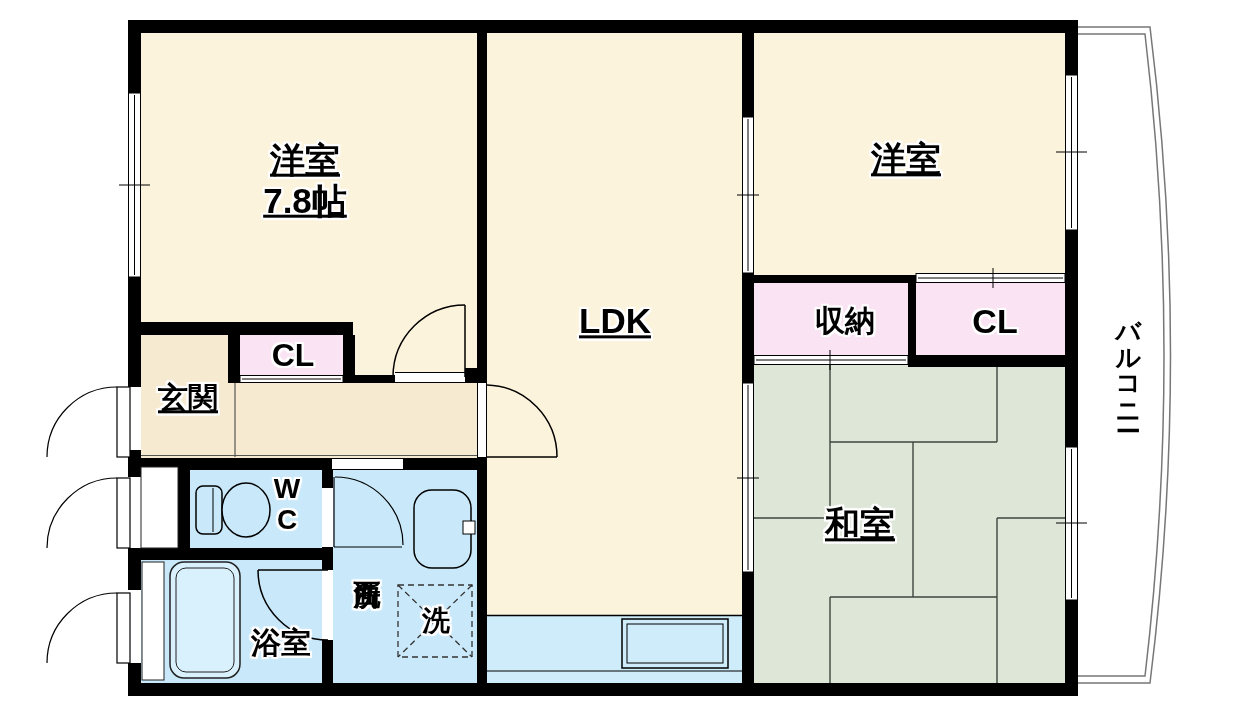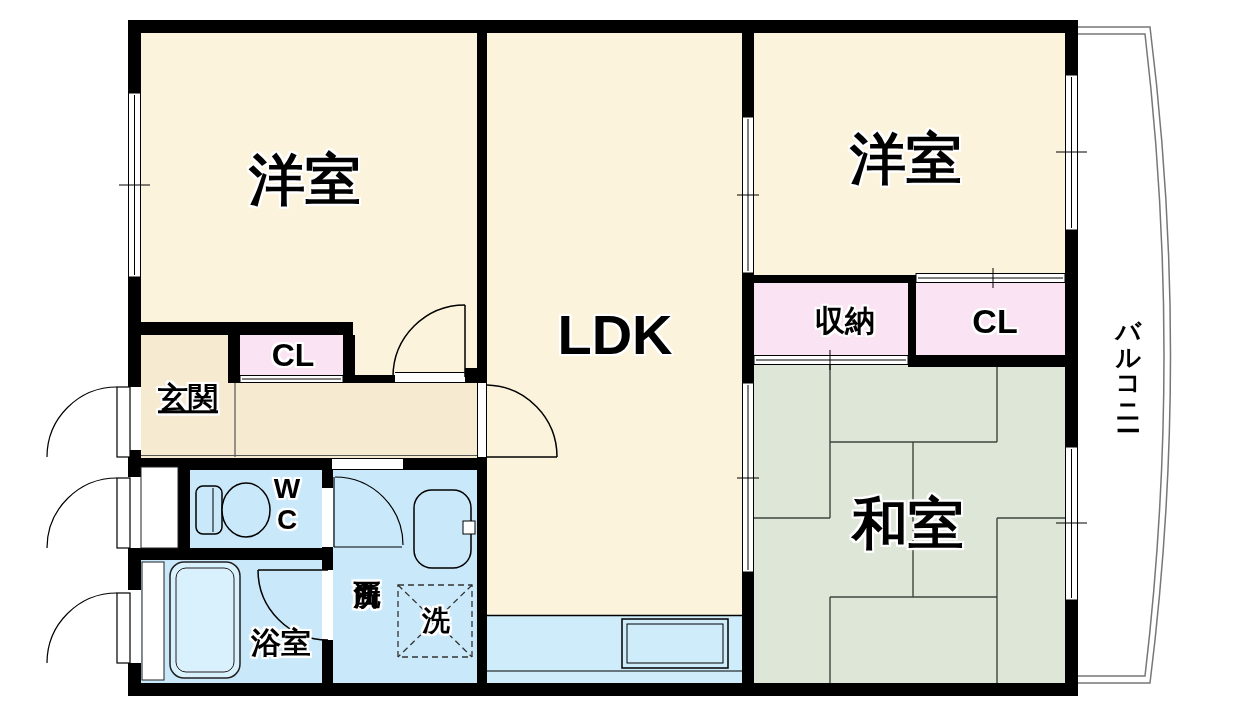--- a/index.html
+++ b/index.html
@@ -4,21 +4,21 @@
 <style>
   html,body{margin:0;padding:0;background:#fff;}
   .plan{position:relative;width:1241px;height:721px;background:#fff;overflow:hidden;
         font-family:"Liberation Sans","DejaVu Sans",sans-serif;}
   .plan svg{position:absolute;left:0;top:0;}
   .lbl{position:absolute;transform:translate(-50%,-50%);color:#000;font-weight:bold;
        text-align:center;white-space:nowrap;line-height:1.18;
        text-shadow:-2px 0 0 #fff,2px 0 0 #fff,0 -2px 0 #fff,0 2px 0 #fff,
                    -2px -2px 0 #fff,2px 2px 0 #fff,-2px 2px 0 #fff,2px -2px 0 #fff,0 0 4px #fff;}
   .lbl span{display:block;}
-  .big{font-size:56px;}
+  .big{font-size:35px;text-decoration:underline;}
   .mid{font-size:30px;}
   .vert{writing-mode:vertical-rl;}
 </style>
 </head>
 <body>
 
 <div class="plan">
 
 <svg width="1241" height="721" viewBox="0 0 1241 721">
 
@@ -190,28 +190,29 @@
   </g>
 
   <g fill="none" stroke="#777" stroke-width="1.5">
     <path d="M1078,27 L1150,27 Q1191,355 1150,683 L1078,683"></path>
     <path d="M1078,34 L1145,34 Q1183,355 1145,676 L1078,676"></path>
   </g>
 </svg>
 
 <div class="lbl big" style="left:305px;top:180px;">
   <span>洋室</span>
-</div>
-<div class="lbl big" style="left:615px;top:335px;">
+      <span>7.8帖</span>
+</div>
+<div class="lbl big" style="left:615px;top:321px;">
   <span>LDK</span>
 </div>
 <div class="lbl big" style="left:906px;top:159px;">
   <span>洋室</span>
 </div>
-<div class="lbl big" style="left:908px;top:524px;">
+<div class="lbl big" style="left:860px;top:524px;">
   <span>和室</span>
 </div>
 <div class="lbl mid" style="left:833px;top:321px;padding-left:24px;">収納</div>
 <div class="lbl" style="left:995px;top:321px;font-size:34px;">CL</div>
 <div class="lbl" style="left:293px;top:356px;font-size:32px;">CL</div>
 <div class="lbl mid" style="left:188px;top:398px;text-decoration:underline;">玄関</div>
 <div class="lbl" style="left:287px;top:505px;font-size:28px;line-height:1.1;">
   <span>W</span>
       <span>C</span>
 </div>

